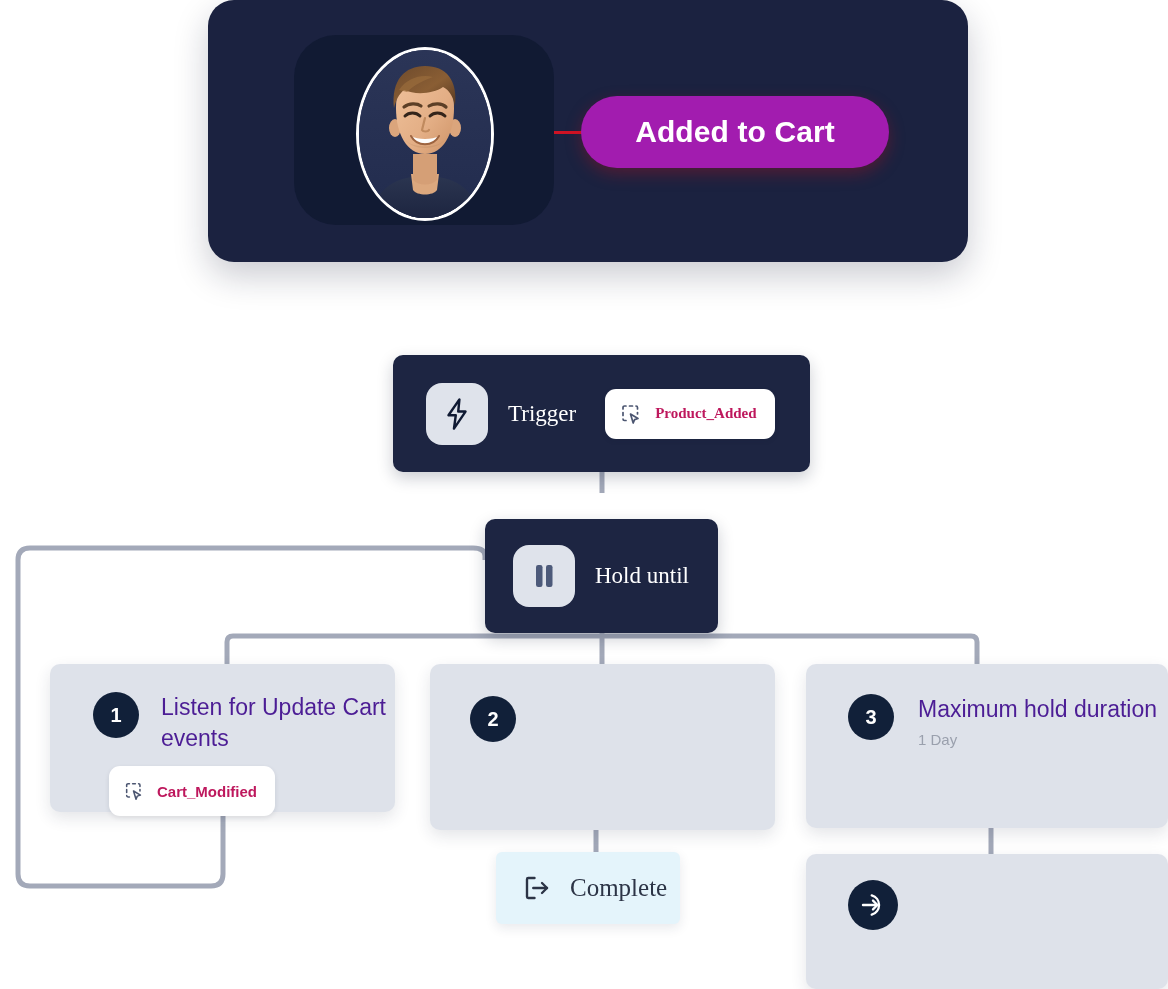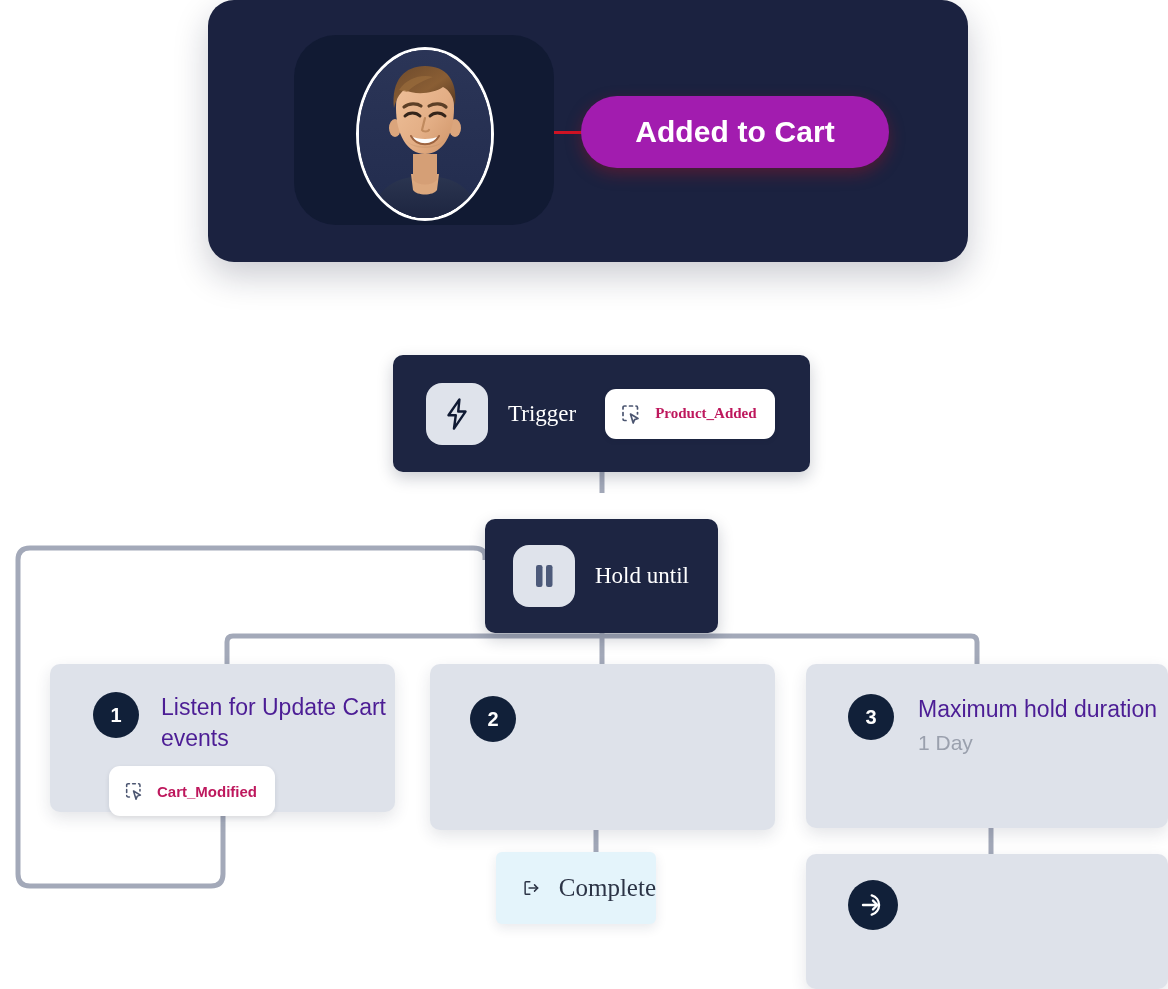--- a/index.html
+++ b/index.html
@@ -163,38 +163,38 @@
     flex: none;
   }
   .card-title {
     color: #4c1d95;
     font-size: 23px;
     font-weight: 400;
     line-height: 31px;
   }
   .card-sub {
     color: #9aa0ad;
-    font-size: 21px;
+    font-size: 15px;
     font-weight: 400;
     margin-top: 6px;
   }
 
   #card-1 { left: 50px; top: 664px; width: 345px; height: 148px; }
   #card-1 .row { display: flex; align-items: flex-start; padding: 28px 0 0 43px; gap: 22px; }
   #card-1 .pill-wrap { padding: 12px 0 0 59px; }
 
   #card-2 { left: 430px; top: 664px; width: 345px; height: 166px; }
   #card-2 .row { display: flex; align-items: flex-start; padding: 32px 0 0 40px; gap: 24px; }
   #card-2 .pill-wrap { padding: 10px 0 0 115px; }
 
   #card-3 { left: 806px; top: 664px; width: 362px; height: 164px; }
   #card-3 .row { display: flex; align-items: flex-start; padding: 30px 0 0 42px; gap: 24px; }
 
   #complete-node {
-    left: 496px; top: 852px; width: 160px; height: 72px;
+    left: 496px; top: 852px; width: 184px; height: 72px;
     background: #e4f4fb;
     border-radius: 6px;
     display: flex;
     align-items: center;
     padding-left: 26px;
     gap: 18px;
     box-shadow: 0 4px 12px rgba(30,38,66,0.10);
   }
   #complete-node .complete-text {
     color: #2c3446;

